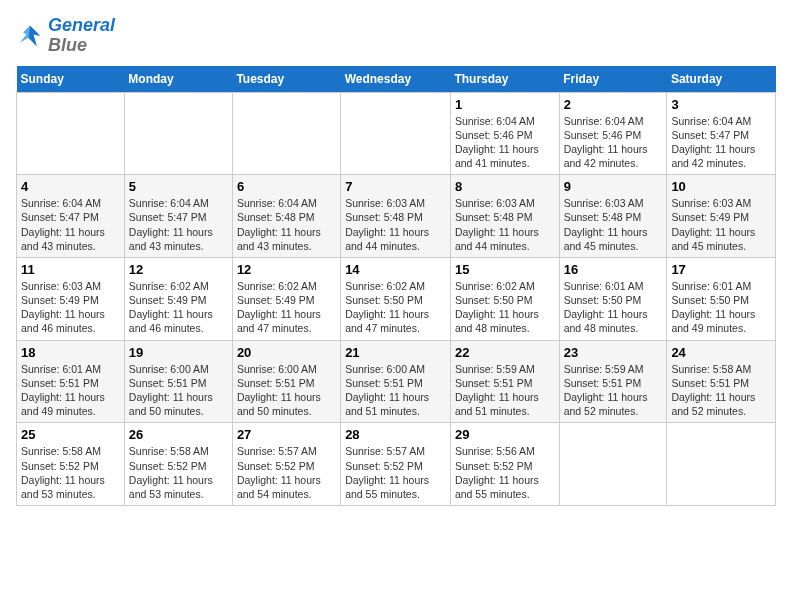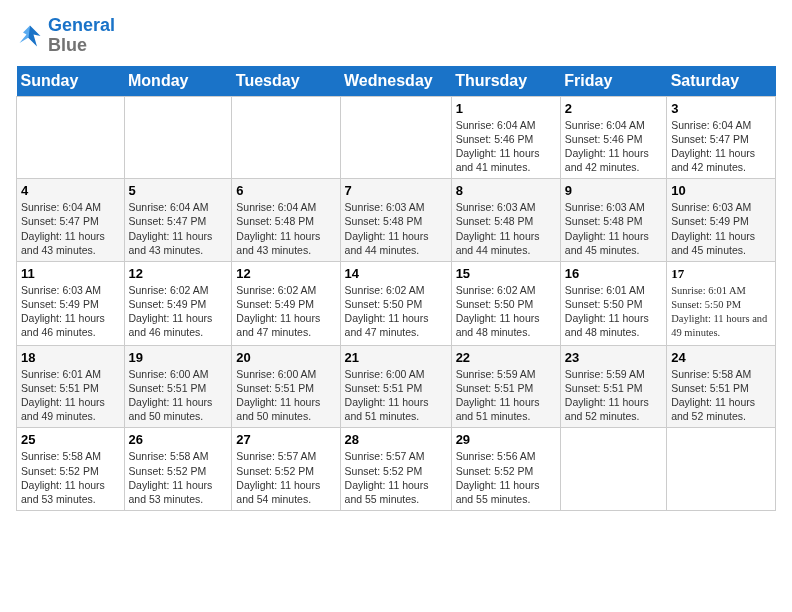--- a/index.html
+++ b/index.html
@@ -22,20 +22,21 @@
       gap: 4px;
     }
     .logo-text {
       font-size: 18px;
       font-weight: bold;
       color: #333;
       line-height: 1.1;
     }
     .logo-text span {
       color: #1a73c8;
+      font-style: italic;
     }
     .logo-bird {
       width: 28px;
       height: 28px;
     }
     .title-area {
       text-align: right;
     }
     .month-title {
       font-size: 36px;
@@ -49,21 +50,21 @@
     table {
       width: 100%;
       border-collapse: collapse;
       font-size: 11px;
     }
     thead th {
       background-color: #1a73c8;
       color: #fff;
       padding: 6px 4px;
       text-align: left;
-      font-size: 16px;
+      font-size: 12px;
       font-weight: bold;
     }
     tbody td {
       border: 1px solid #ccc;
       vertical-align: top;
       padding: 4px;
       width: 113px;
       min-height: 80px;
     }
     .day-num {
@@ -234,21 +235,21 @@
 Daylight: 11 hours
 and 48 minutes.</div>
         </td>
         <td style="background-color: rgb(255, 255, 255); margin-left: 8px;">
           <div class="day-num">16</div>
           <div class="day-info">Sunrise: 6:01 AM
 Sunset: 5:50 PM
 Daylight: 11 hours
 and 48 minutes.</div>
         </td>
-        <td style="background-color: rgb(255, 255, 255); font-family: Liberation Serif, serif;">
+        <td style="background-color: rgb(255, 255, 255);">
           <div class="day-num">17</div>
           <div class="day-info">Sunrise: 6:01 AM
 Sunset: 5:50 PM
 Daylight: 11 hours
 and 49 minutes.</div>
         </td>
       </tr>
       <tr>
         <td style="background-color: rgb(245, 245, 245);">
           <div class="day-num">18</div>

